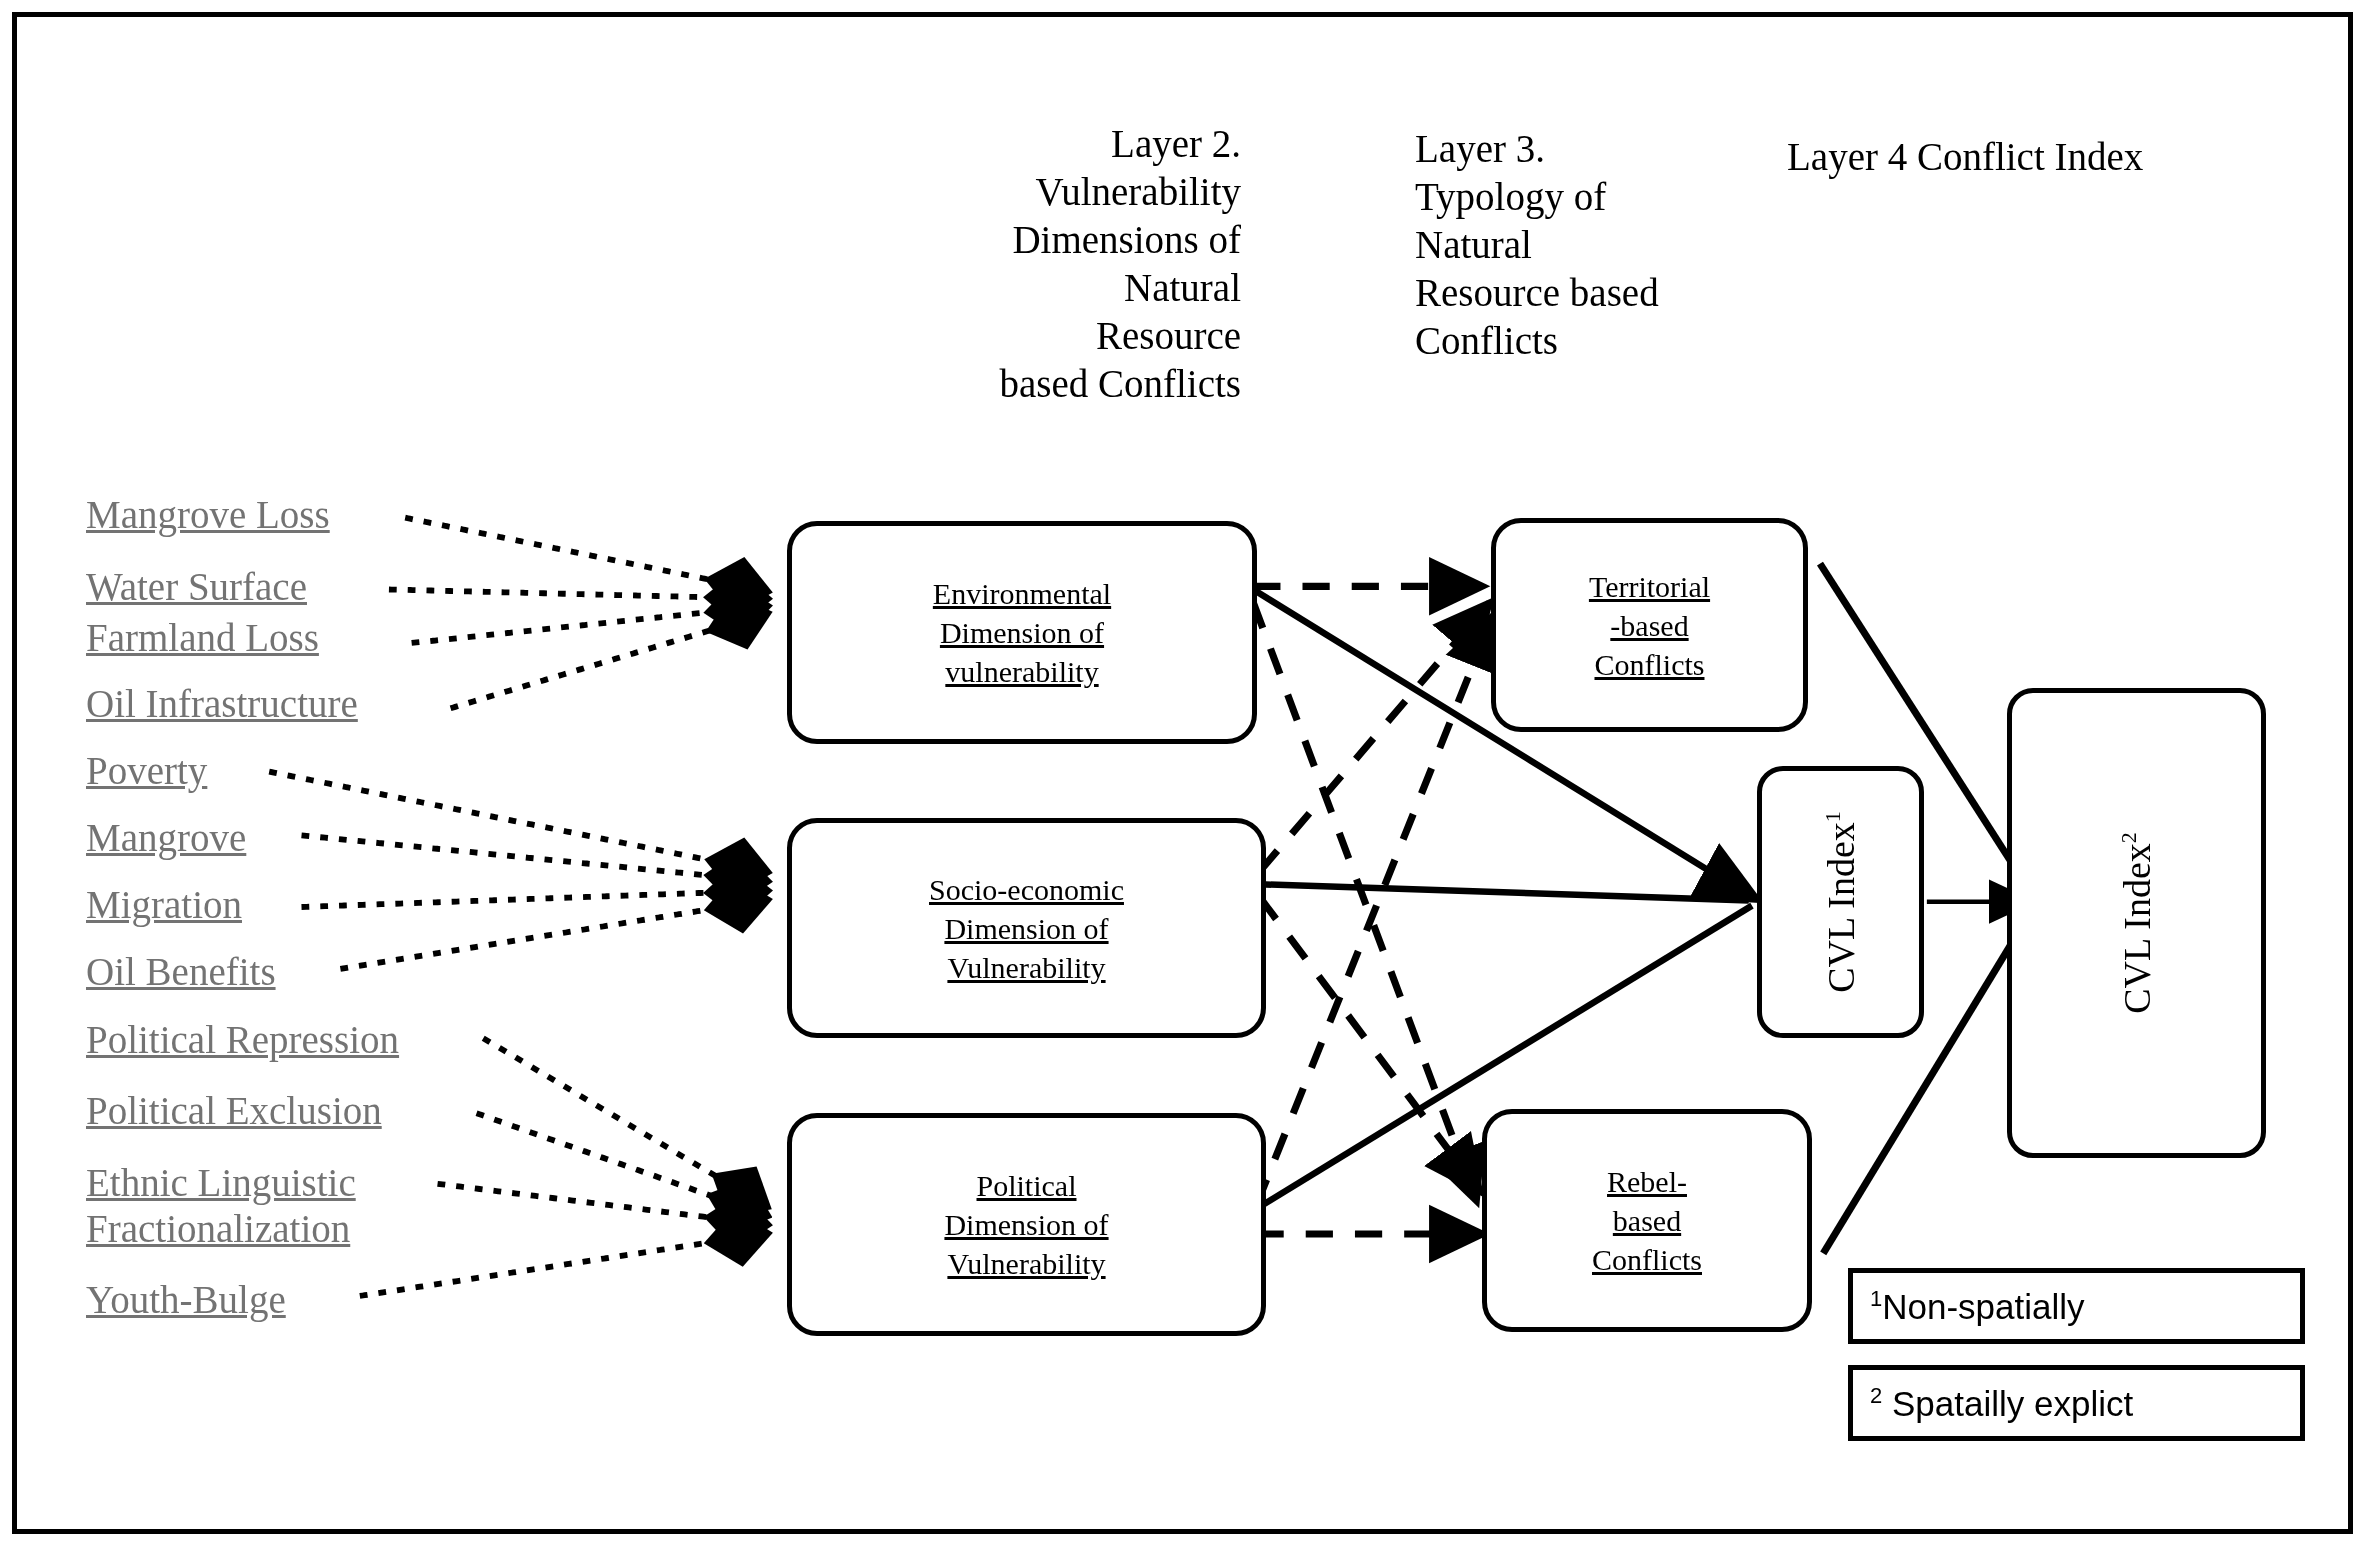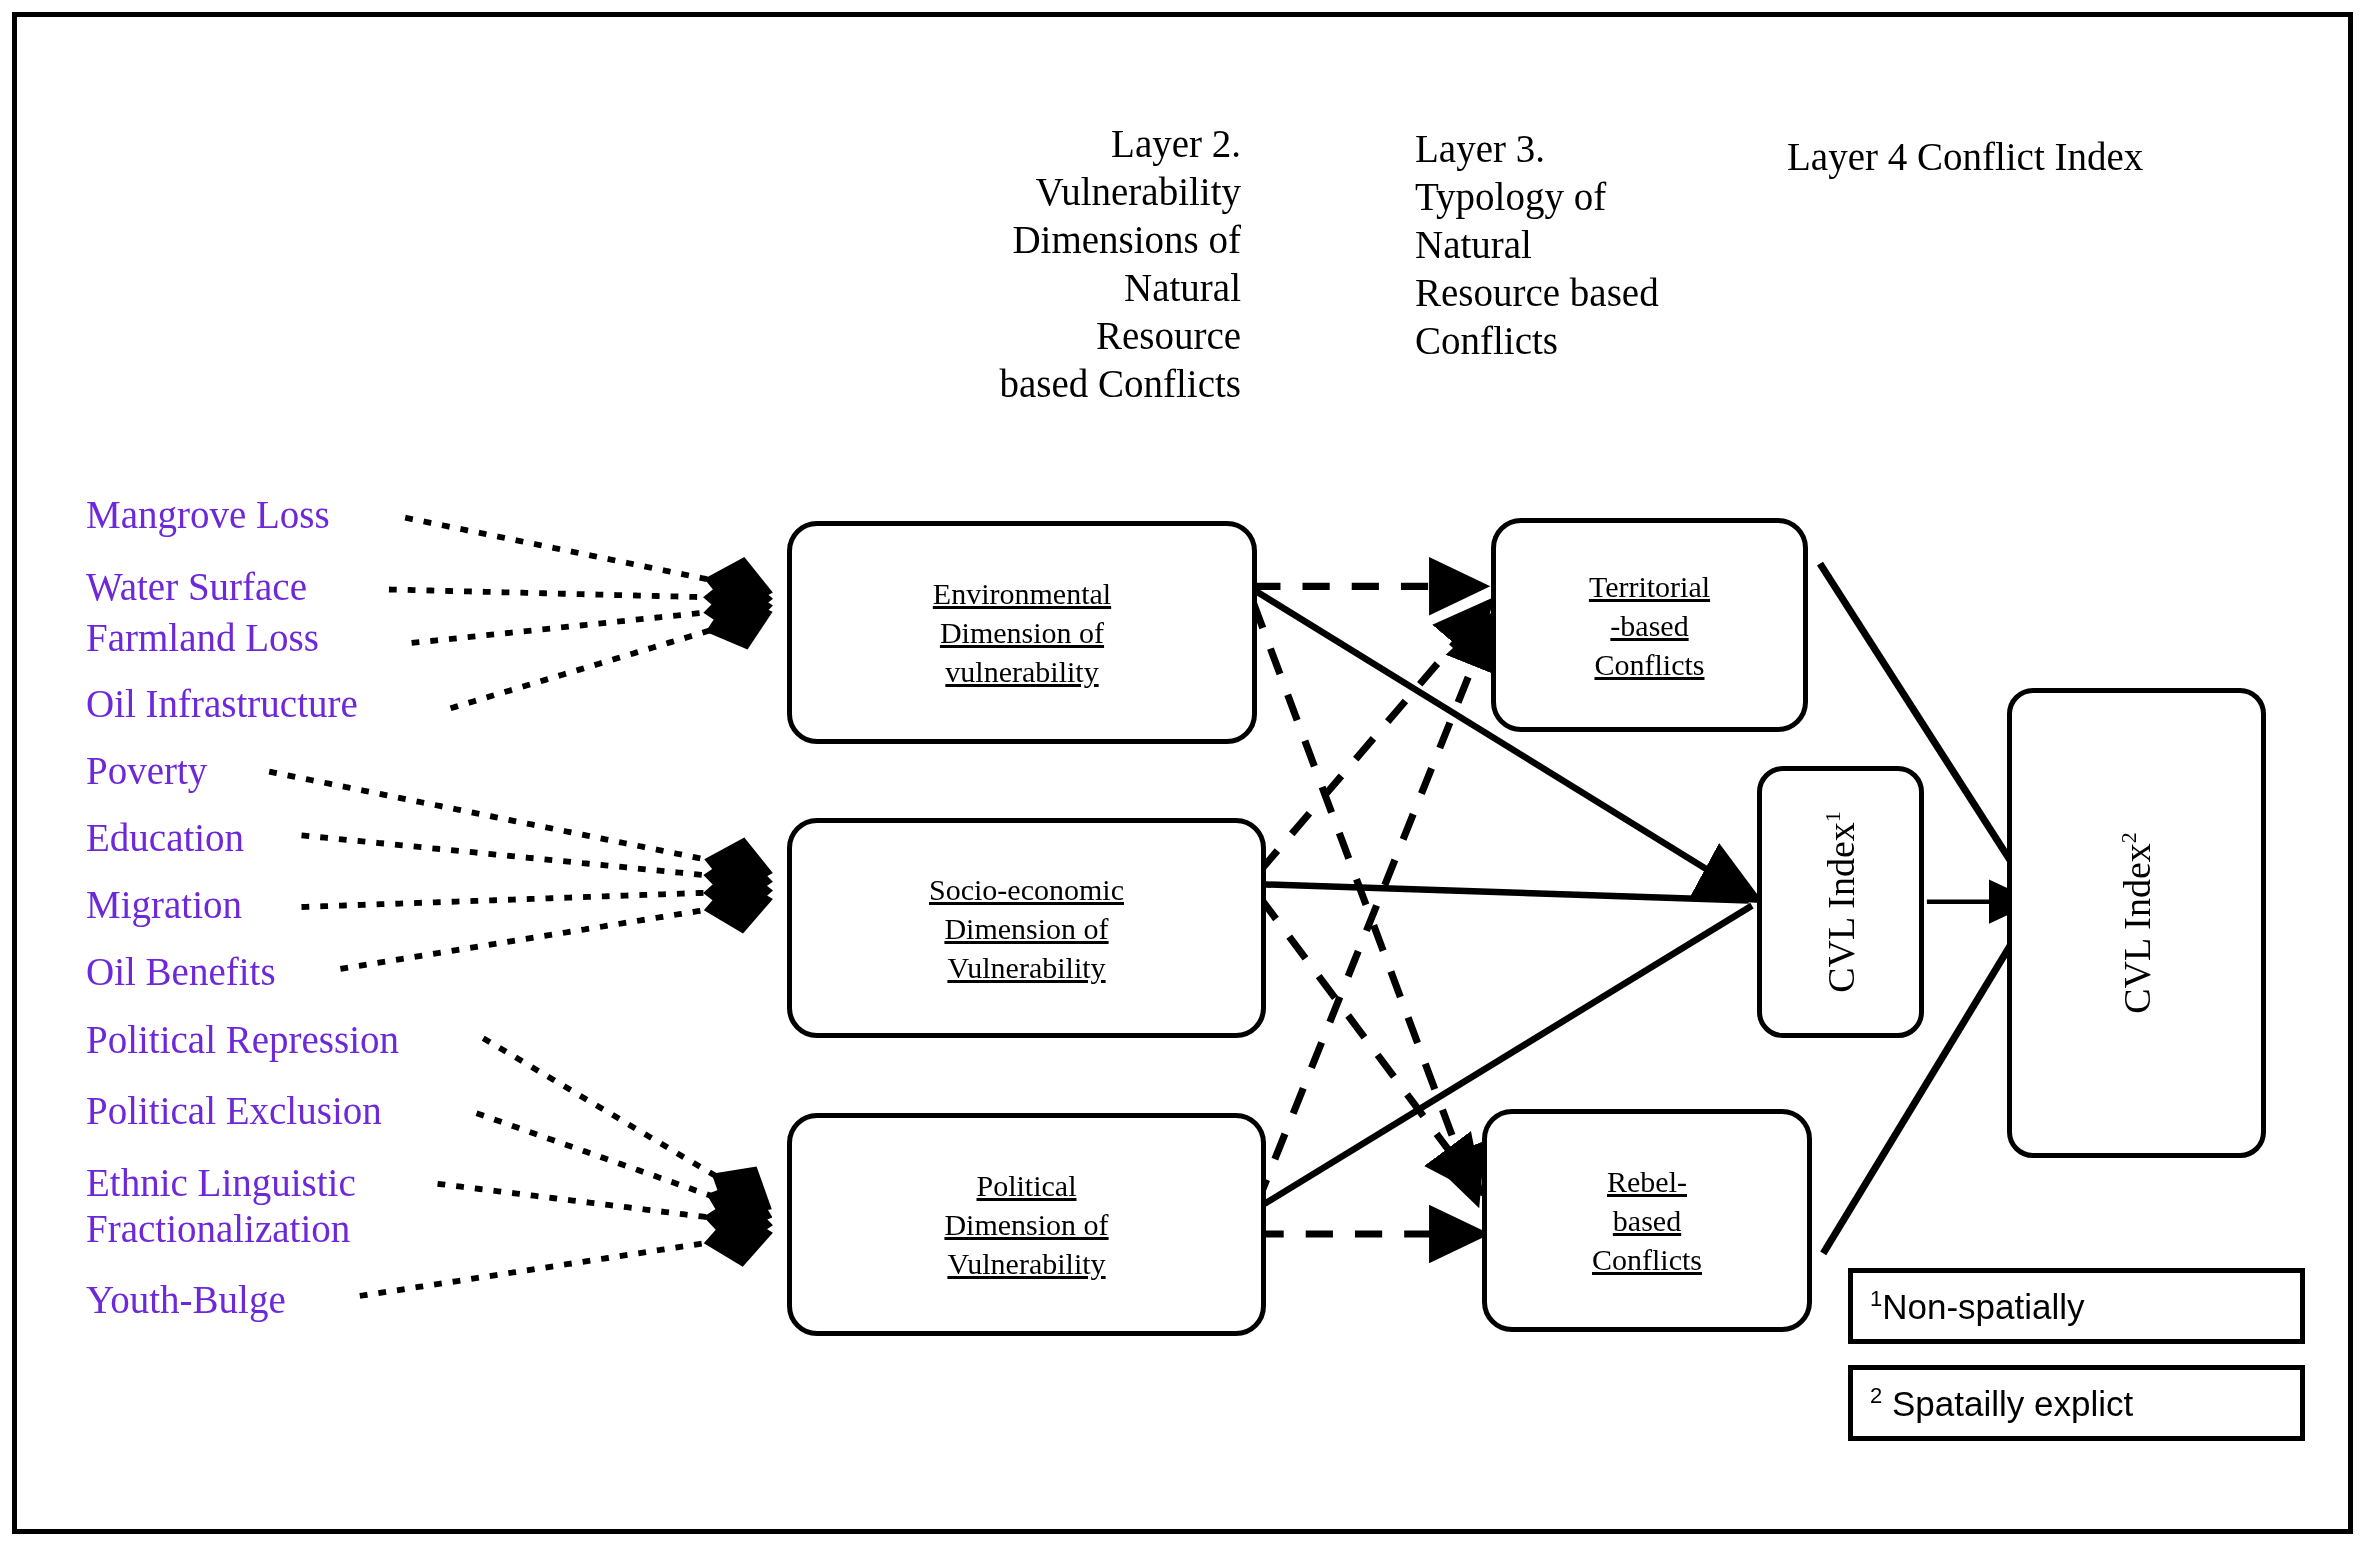--- a/index.html
+++ b/index.html
@@ -2,21 +2,21 @@
 <html style="font-size:10.4px"><head>
 <meta charset="utf-8">
 <style>
   html,body{margin:0;padding:0;background:#ffffff;}
   body{width:2377px;height:1558px;font-family:"Liberation Serif",serif;color:#000;}
   #stage{position:relative;width:2377px;height:1558px;overflow:hidden;background:#fff;}
   #frame{position:absolute;left:11.7px;top:11.7px;width:2341px;height:1522px;border:5.8px solid #000;box-sizing:border-box;}
   svg.layer{position:absolute;left:0;top:0;width:2377px;height:1558px;pointer-events:none;}
 
   .hdr{position:absolute;font-size:39px;line-height:1.23;color:#000;white-space:pre-line;}
-  .factor{position:absolute;font-size:39px;line-height:1.18;color:#6d28d9;white-space:pre-line;}
+  .factor{position:absolute;font-size:39px;line-height:1.18;color:#737373;white-space:pre-line;text-decoration:underline;}
 
   .node{position:absolute;box-sizing:border-box;border:5.8px solid #000;border-radius:30px;background:#fff;
         display:flex;align-items:center;justify-content:center;text-align:center;}
   .node .lbl{font-size:30px;line-height:1.30;white-space:pre-line;text-decoration:underline;}
 
   .vert{position:absolute;box-sizing:border-box;border:5.8px solid #000;border-radius:26px;background:#fff;}
   .vert .lbl{position:absolute;left:50%;top:50%;transform:translate(-50%,-50%) rotate(-90deg);
              transform-origin:center center;font-size:38px;white-space:nowrap;}
   .vert .lbl sup{font-size:22px;vertical-align:super;}
 
@@ -105,21 +105,21 @@
 Resource based
 Conflicts</div>
   <div class="hdr" style="left:1787px;top:133px;width:518px;">Layer 4 Conflict Index</div>
 
   <div class="factor" style="left:86px;top:492px;">Mangrove Loss</div>
   <div class="factor" style="left:86px;top:564px;">Water Surface</div>
   <div class="factor" style="left:86px;top:615px;">Farmland Loss</div>
   <div class="factor" style="left:86px;top:681px;">Oil Infrastructure</div>
 
   <div class="factor" style="left:86px;top:748px;">Poverty</div>
-  <div class="factor" style="left:86px;top:815px;">Education</div>
+  <div class="factor" style="left:86px;top:815px;">Mangrove</div>
   <div class="factor" style="left:86px;top:882px;">Migration</div>
   <div class="factor" style="left:86px;top:949px;">Oil Benefits</div>
 
   <div class="factor" style="left:86px;top:1017px;">Political Repression</div>
   <div class="factor" style="left:86px;top:1088px;">Political Exclusion</div>
   <div class="factor" style="left:86px;top:1160px;">Ethnic Linguistic
 Fractionalization</div>
   <div class="factor" style="left:86px;top:1277px;">Youth-Bulge</div>
 
   <div class="node" style="left:787px;top:521px;width:470px;height:223px;">

